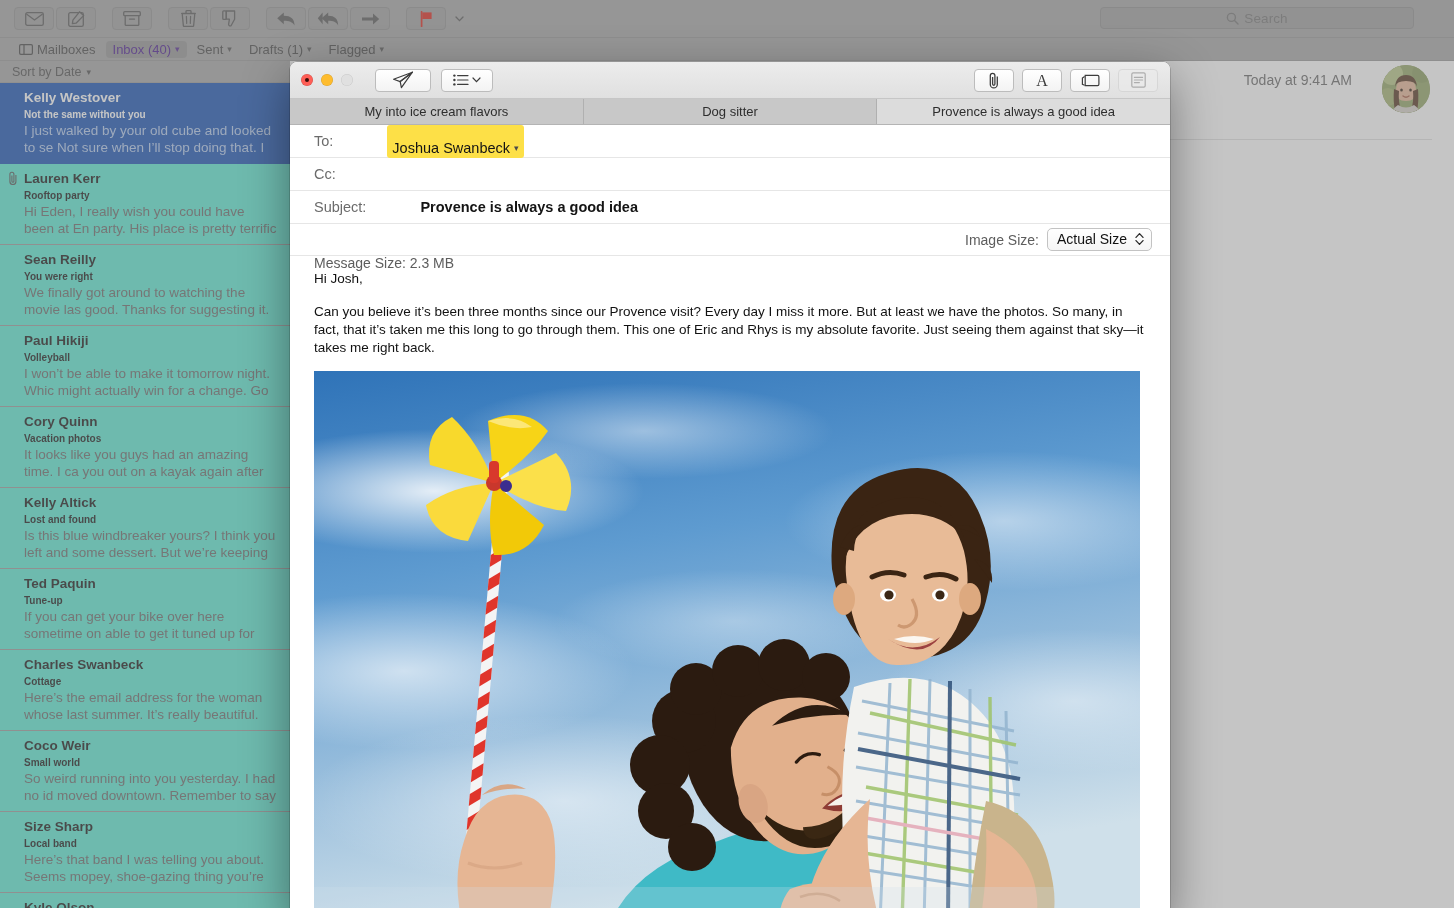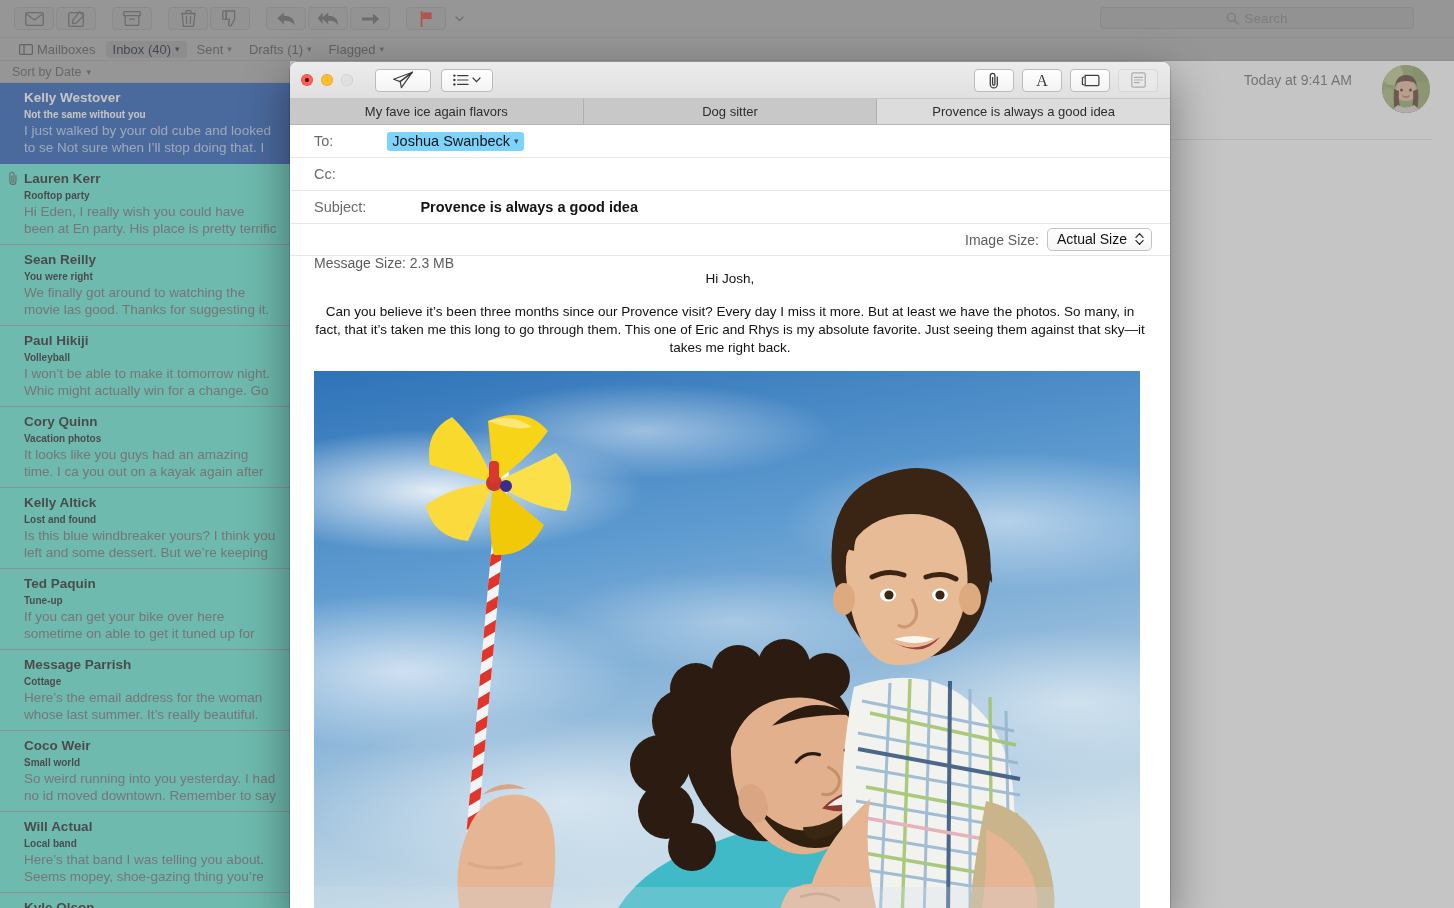--- a/index.html
+++ b/index.html
@@ -60,21 +60,21 @@
     background: #a8a8a8;
     border-bottom: 1px solid #9a9a9a;
     display: flex; align-items: center; padding-left: 12px; gap: 3px;
   }
   .fav-item {
     display: flex; align-items: center; gap: 4px;
     font-size: 13px; color: #4a4a4a;
     padding: 1px 7px; border-radius: 4px;
     white-space: nowrap;
   }
-  .fav-item.sel { background: #989898; color: #0f172a; justify-content: center; }
+  .fav-item.sel { background: #989898; color: #4c1d95; justify-content: center; }
   .fav-item .cv { font-size: 9px; opacity: .85; }
 
   
   .sortbar {
     position: absolute; left: 0; top: 61px; width: 290px; height: 22px;
     background: #a8a8a8;
     display: flex; align-items: center; padding-left: 12px; gap: 5px;
     border-bottom: 1px solid #9d9d9d;
   }
   .sortbar .lbl { font-size: 12.5px; color: #535353; }
@@ -216,22 +216,22 @@
     position: relative;
     display: flex; align-items: center;
     height: 33px;
     border-bottom: 1px solid #e6e6e6;
     padding-left: 24px;
     gap: 46px;
   }
   .hdr-label { font-size: 14.5px; color: #6b6b6b; margin-right: 8px; }
   .token {
     display: inline-flex; align-items: center; gap: 4px;
-    background: #7dd3fc; border-radius: 3px;
-    padding: 1px 5px 2px 5px;
+    background: #fde047; border-radius: 3px;
+    padding: 15px 5px 2px 5px;
     font-size: 14.5px; color: #141414;
   }
   .token .cv { font-size: 9px; color: #4a4a4a; }
   .hdr-value { font-size: 14.5px; color: #141414; font-weight: bold; }
 
   .sizerow {
     position: relative; display: flex; align-items: center;
     height: 32px; padding-left: 24px;
     border-bottom: 1px solid #e6e6e6;
   }
@@ -247,21 +247,21 @@
     padding: 2px 7px 3px 9px;
     font-size: 14px; color: #111;
   }
 
   
   .cbody {
     padding: 14px 24px 0 24px;
     height: calc(852px - 37px - 26px - 33px - 33px - 33px - 32px);
     overflow: hidden;
   }
-  .cbody p { font-size: 13.5px; color: #121212; line-height: 18px; text-align: center; }
+  .cbody p { font-size: 13.5px; color: #121212; line-height: 18px; }
   .cbody p.sp { margin-top: 15px; }
 
   .photo {
     margin-top: 14px;
     width: 826px; height: 552px;
     overflow: hidden;
     position: relative;
   }
   svg { display: block; }
 </style>
@@ -425,31 +425,31 @@
         <div class="from">Kelly Altick</div>
         <div class="subj">Lost and found</div>
         <div class="snip">Is this blue windbreaker yours? I think you left and some dessert. But we’re keeping the desse</div>
       </div>
       <div class="msgrow">
         <div class="from">Ted Paquin</div>
         <div class="subj">Tune-up</div>
         <div class="snip">If you can get your bike over here sometime on able to get it tuned up for your weekend ride. S</div>
       </div>
       <div class="msgrow">
-        <div class="from">Message Parrish</div>
+        <div class="from">Charles Swanbeck</div>
         <div class="subj">Cottage</div>
         <div class="snip">Here’s the email address for the woman whose last summer. It’s really beautiful. You guys will</div>
       </div>
       <div class="msgrow">
         <div class="from">Coco Weir</div>
         <div class="subj">Small world</div>
         <div class="snip">So weird running into you yesterday. I had no id moved downtown. Remember to say hi to Jane</div>
       </div>
       <div class="msgrow">
-        <div class="from">Will Actual</div>
+        <div class="from">Size Sharp</div>
         <div class="subj">Local band</div>
         <div class="snip">Here’s that band I was telling you about. Seems mopey, shoe-gazing thing you’re into. Or have</div>
       </div>
       <div class="msgrow">
         <div class="from">Kyle Olson</div>
 
       </div>
 
     </div>
 
@@ -568,21 +568,21 @@
           <svg width="15" height="16" viewBox="0 0 15 16">
             <rect x="0.8" y="0.8" width="13.4" height="14.4" rx="1.4" fill="none" stroke="#9a9a9a" stroke-width="1.2"></rect>
             <path d="M3.4 5.4 L11.6 5.4 M3.4 8 L11.6 8 M3.4 10.6 L8.4 10.6" stroke="#9a9a9a" stroke-width="1.1" stroke-linecap="round"></path>
           </svg>
         </div>
       </div>
     </div>
 
     <div class="tabbar">
       <div class="tab">
-        <span>My fave ice again flavors</span>
+        <span>My into ice cream flavors</span>
       </div>
       <div class="tab">
         <span>Dog sitter</span>
       </div>
       <div class="tab active">
         <span>Provence is always a good idea</span>
       </div>
     </div>
 
     <div class="hdr-row">

